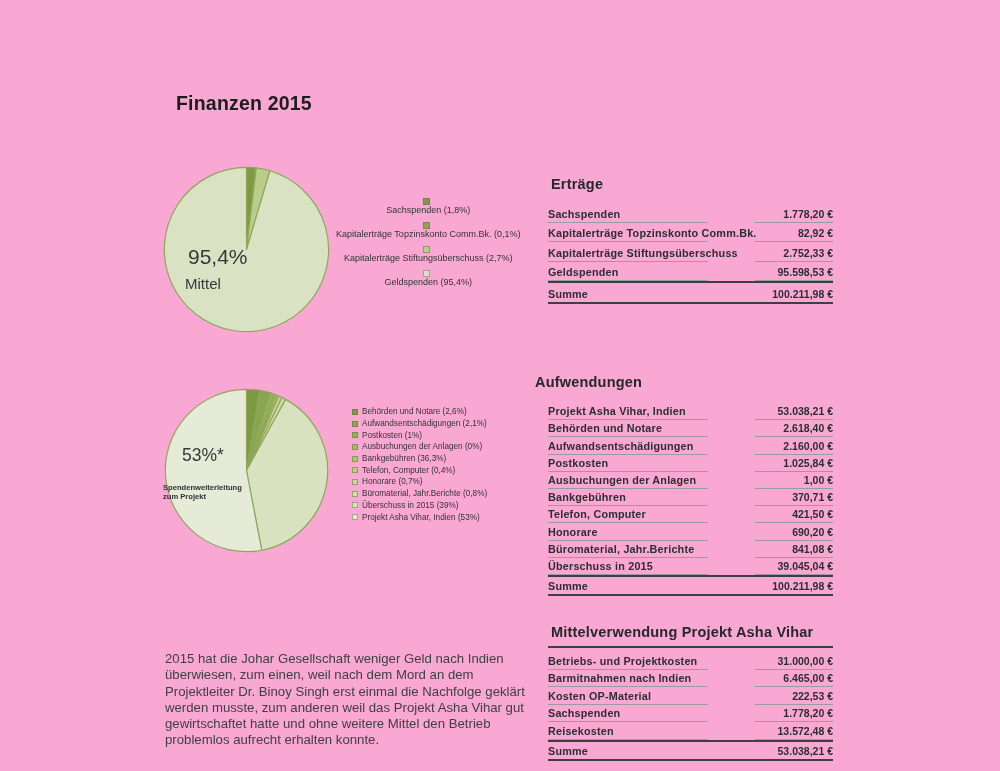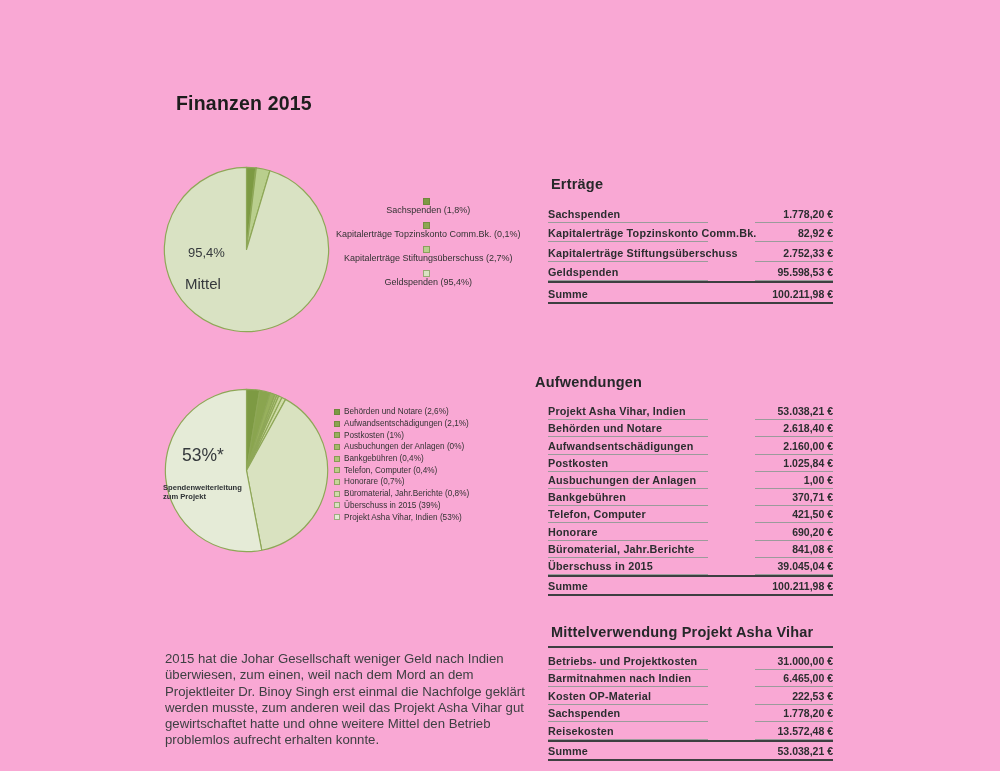--- a/index.html
+++ b/index.html
@@ -7,33 +7,33 @@
   .canvas{position:relative;width:1000px;height:771px;background:#f9a8d4;overflow:hidden;}
 
   .title{position:absolute;left:176px;top:92px;font-size:19.5px;font-weight:600;color:#1d1d1d;letter-spacing:.2px;margin:0;}
 
   
   .pie{position:absolute;}
   .pie svg{display:block;}
   .pie1{left:162px;top:165px;width:169px;height:169px;}
   .pie2{left:163px;top:387px;width:167px;height:167px;}
   .pie-label-big{position:absolute;color:#35393c;}
-  .p1l1{left:26px;top:80px;font-size:13px;}
+  .p1l1{left:26px;top:80px;font-size:21px;}
   .p1l2{left:23px;top:110px;font-size:15px;}
   .p2l1{left:19px;top:58px;font-size:17.5px;}
   .p2sub{position:absolute;left:0;top:96px;width:86px;text-align:left;font-weight:700;font-size:7.6px;line-height:9px;color:#2e3235;}
 
   
   .legend{position:absolute;list-style:none;margin:0;padding:0;}
   .legend li{display:flex;align-items:center;}
   .legend .sq{display:inline-block;flex:0 0 auto;margin-right:4px;border:1px solid rgba(100,120,55,.55);box-sizing:border-box;}
   .legend1{left:336px;top:198px;}
   .legend1 li{height:24px;font-size:9px;color:#333;flex-direction:column;}
   .legend1 .sq{width:7px;height:7px;}
-  .legend2{left:334px;top:406px;text-align:center;}
+  .legend2{left:352px;top:406px;text-align:center;}
   .legend2 li{height:11.7px;font-size:8.2px;color:#333;}
   .legend2 .sq{width:6px;height:6px;}
 
   
   .sec-h{position:absolute;margin:0;font-size:14.5px;font-weight:600;color:#26282a;letter-spacing:.2px;}
   .h-ertraege{left:551px;top:176px;}
   .h-aufwendungen{left:535px;top:374px;}
   .h-mittel{left:551px;top:624px;}
   .mittel-rule{position:absolute;left:548px;top:646px;width:285px;height:2px;background:#3d3f41;}
 
@@ -144,21 +144,21 @@
       <li>
         <span class="sq" style="background: rgb(151, 176, 92);"></span>
         <span>Postkosten (1%)</span>
       </li>
       <li>
         <span class="sq" style="background: rgb(164, 186, 106);"></span>
         <span>Ausbuchungen der Anlagen (0%)</span>
       </li>
       <li>
         <span class="sq" style="background: rgb(176, 195, 120);"></span>
-        <span>Bankgebühren (0,4%)</span>
+        <span>Bankgebühren (36,3%)</span>
       </li>
       <li>
         <span class="sq" style="background: rgb(188, 205, 137);"></span>
         <span>Telefon, Computer (0,4%)</span>
       </li>
       <li>
         <span class="sq" style="background: rgb(199, 214, 153);"></span>
         <span>Honorare (0,7%)</span>
       </li>
       <li>

